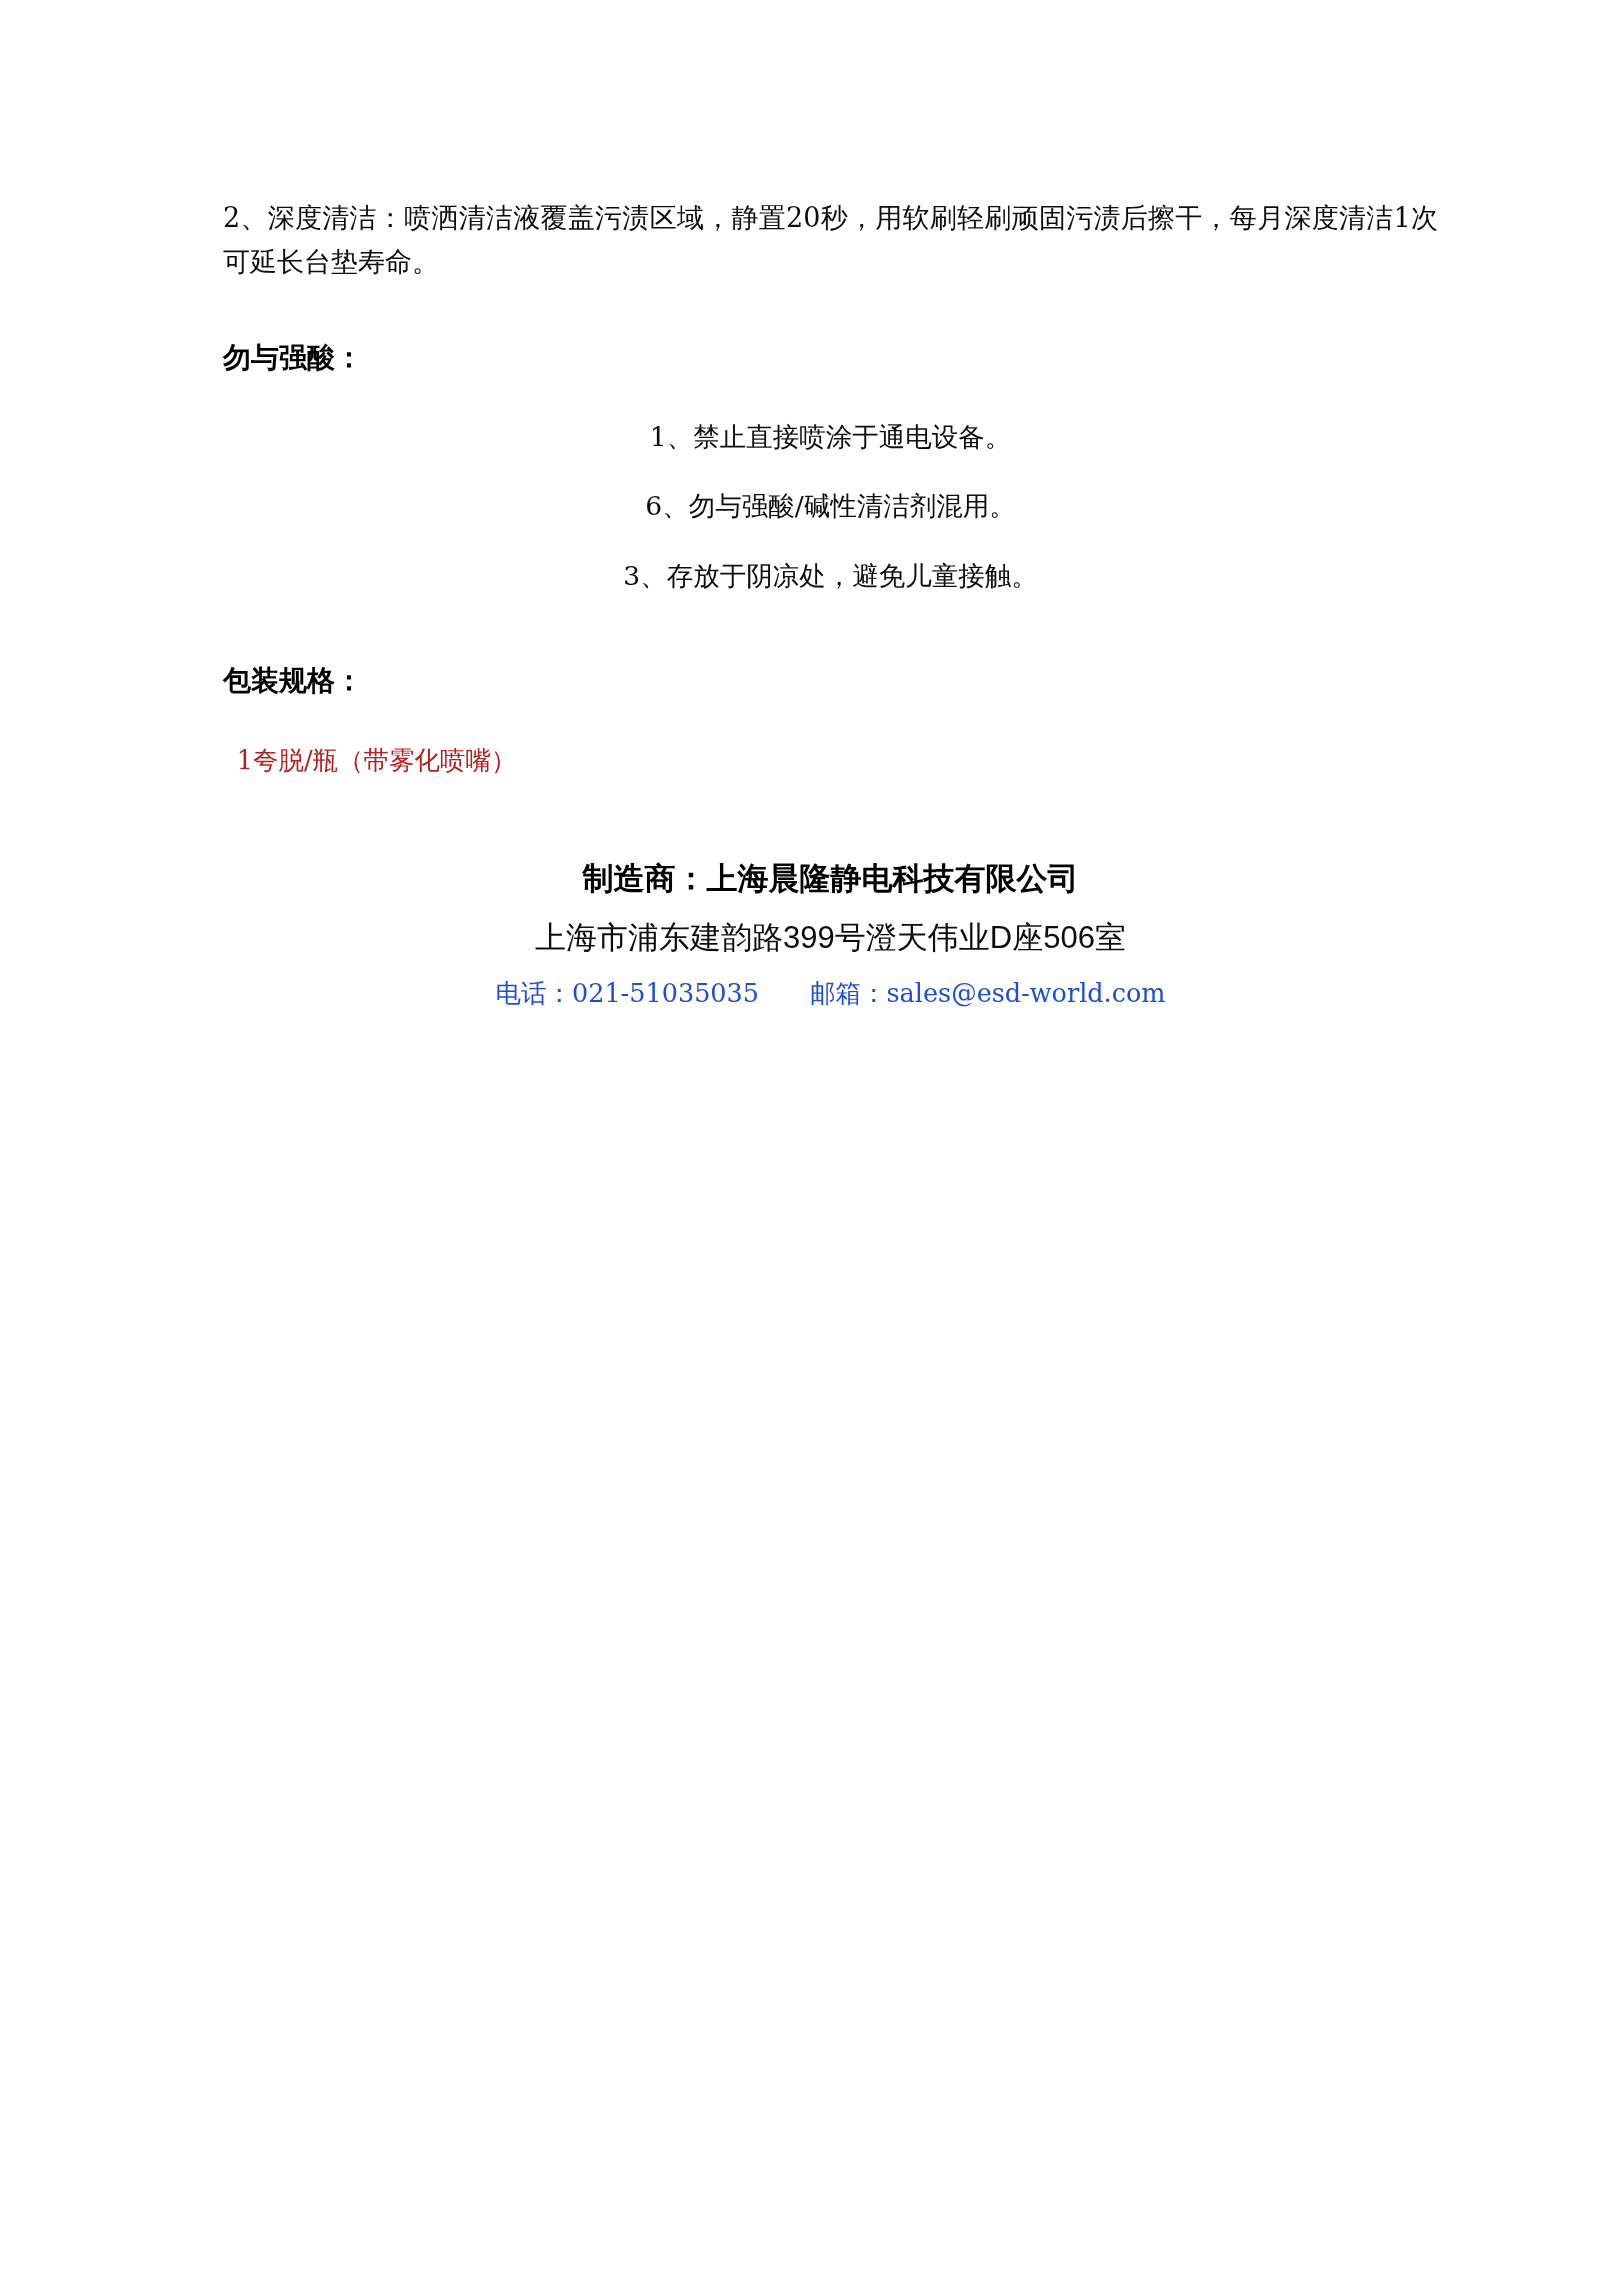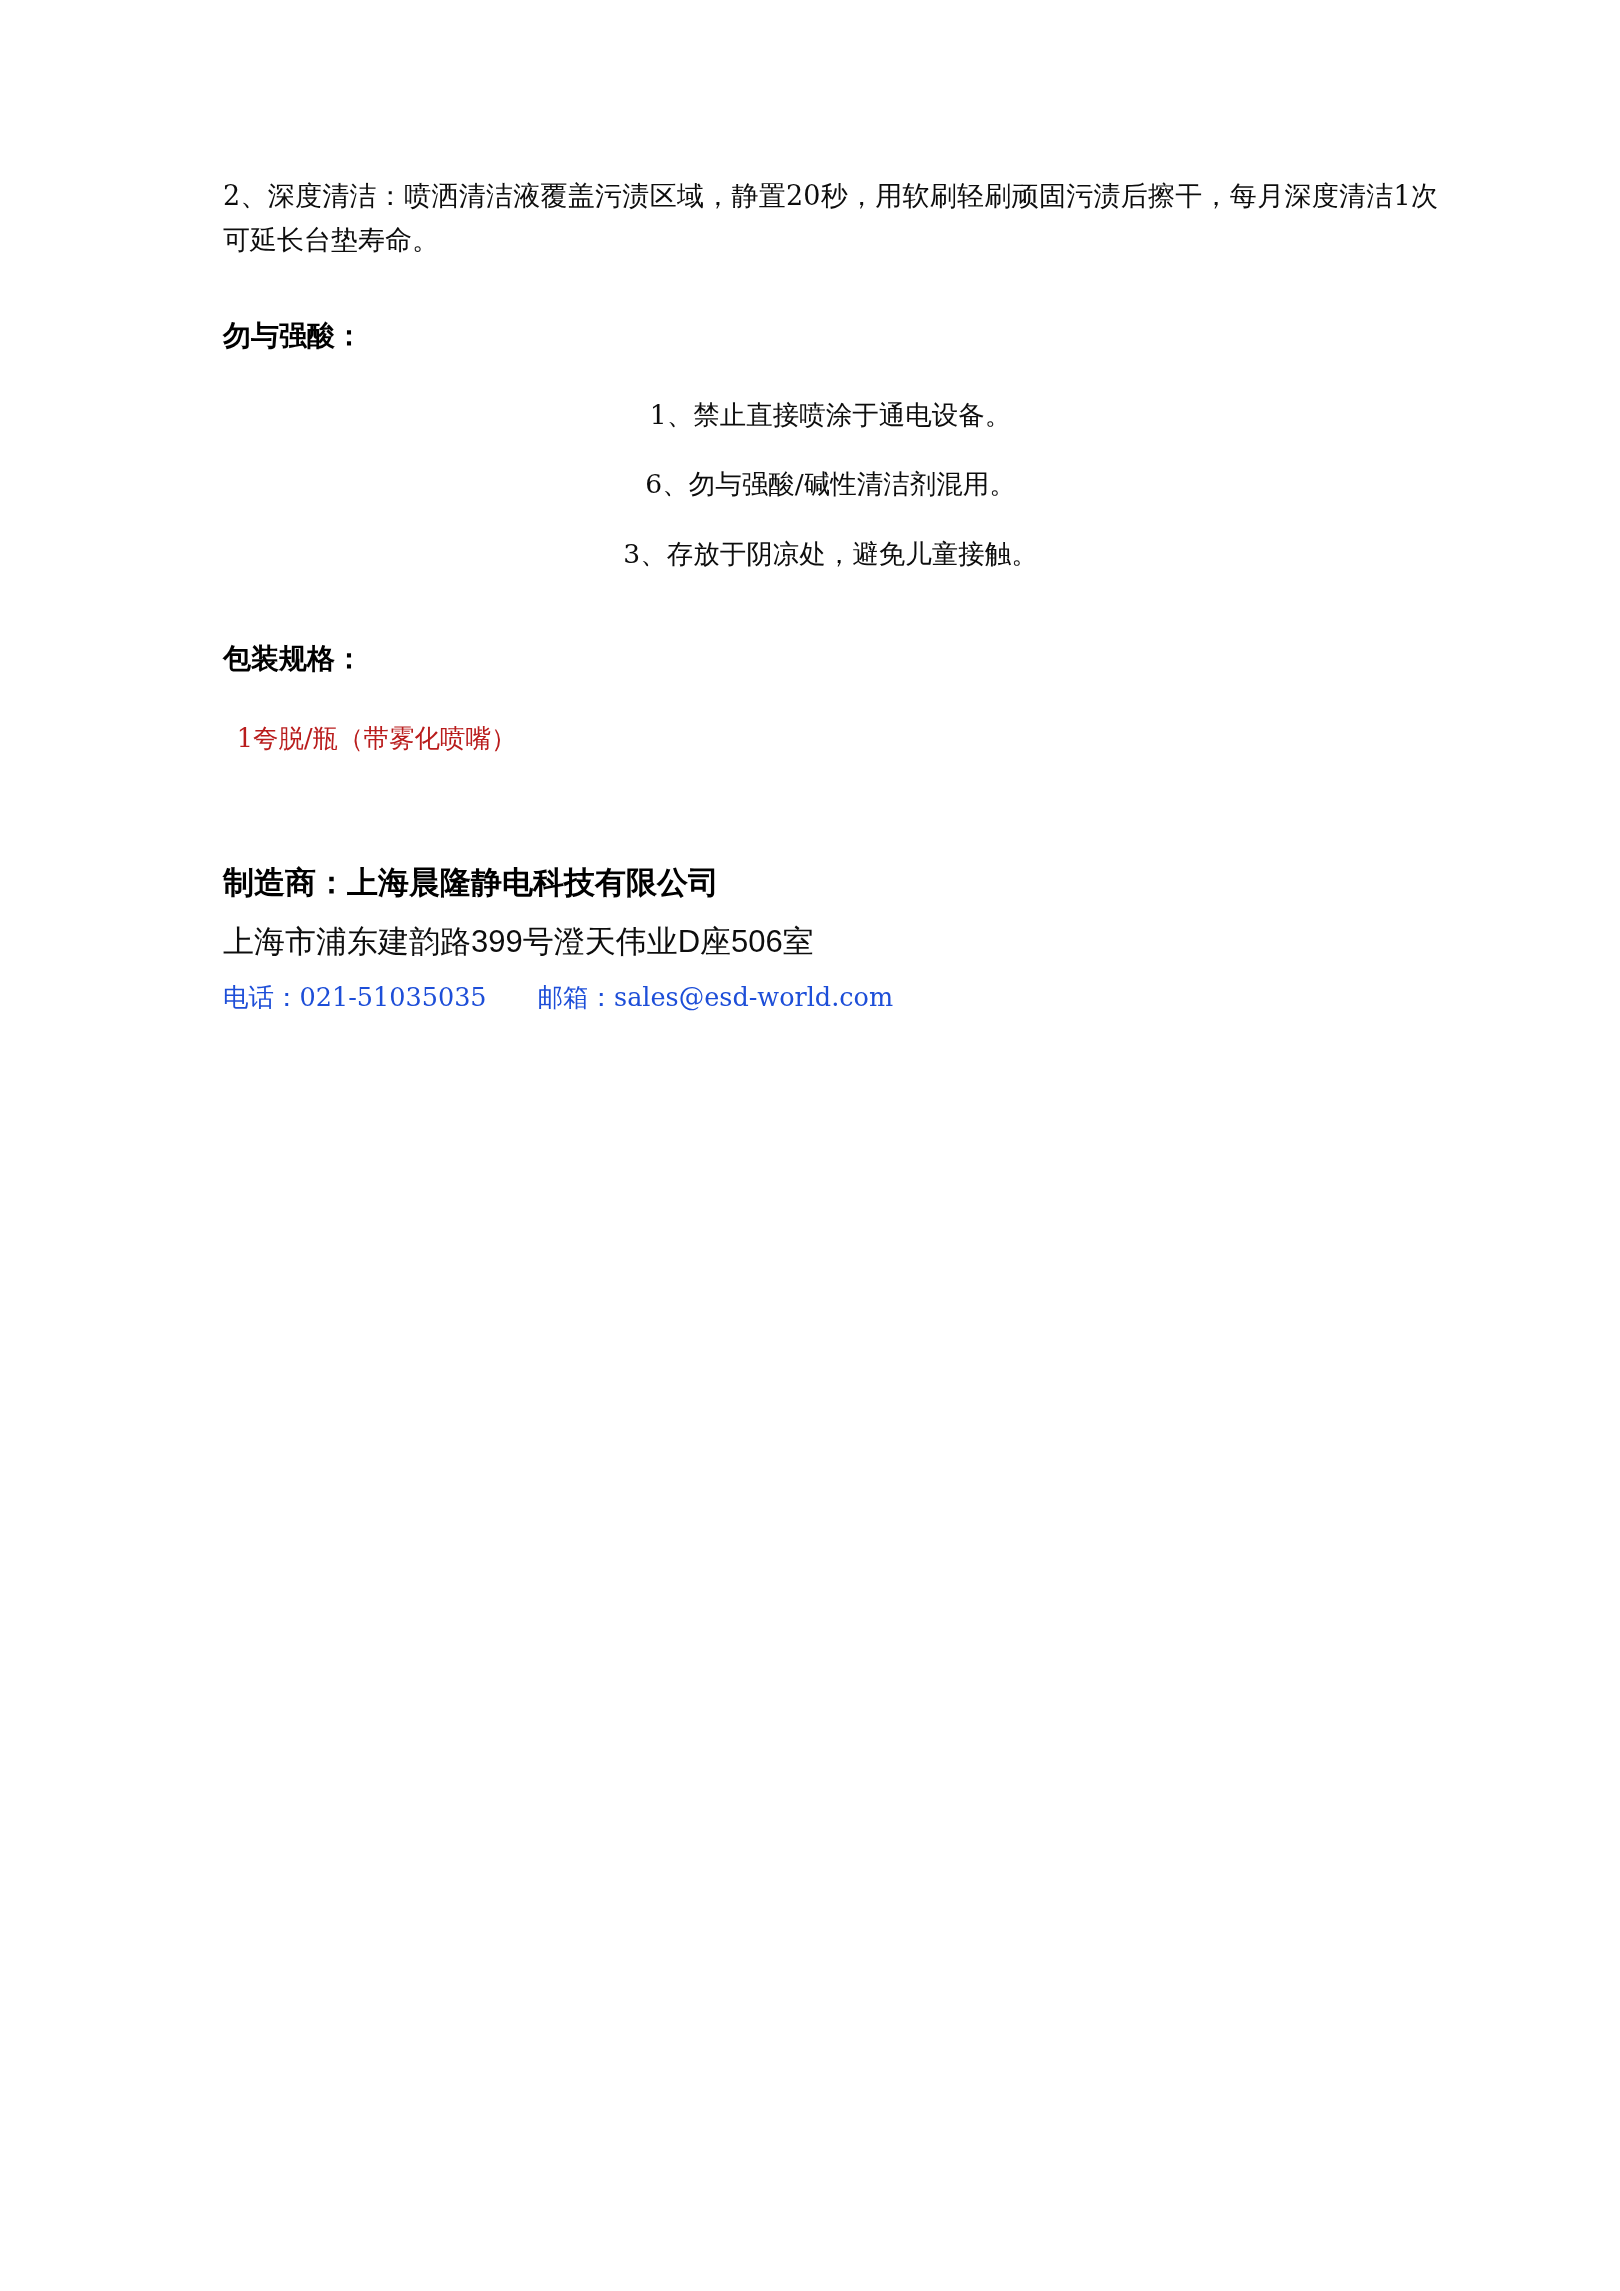--- a/index.html
+++ b/index.html
@@ -13,21 +13,21 @@
     height: 2292px;
     background: #ffffff;
     margin: 0 auto;
     box-sizing: border-box;
     font-family: "DejaVu Serif", "Liberation Serif", serif;
     color: #000000;
   }
   .content {
     position: absolute;
     left: 223px;
-    top: 174px;
+    top: 196px;
     width: 1215px;
   }
   .para {
     font-family: "DejaVu Serif", "Liberation Serif", serif;
     font-size: 27px;
     line-height: 1.62;
     color: #0d0d0d;
     text-align: justify;
     margin: 0;
   }
@@ -59,21 +59,22 @@
     text-align: center;
   }
   .pack-value {
     font-family: "DejaVu Serif", "Liberation Serif", serif;
     font-size: 25.5px;
     line-height: 1.5;
     color: #b91c1c;
     margin: 0 0 0 13.7px;
   }
   .footer {
-    margin-top: 105px;
+    margin-top: 79px;
+    text-align: center;
   }
   .maker-line {
     font-family: "DejaVu Sans", "Liberation Sans", sans-serif;
     font-weight: bold;
     font-size: 31px;
     line-height: 1.35;
     color: #000000;
     margin: 0 0 13.7px 0;
   }
   .addr-line {

